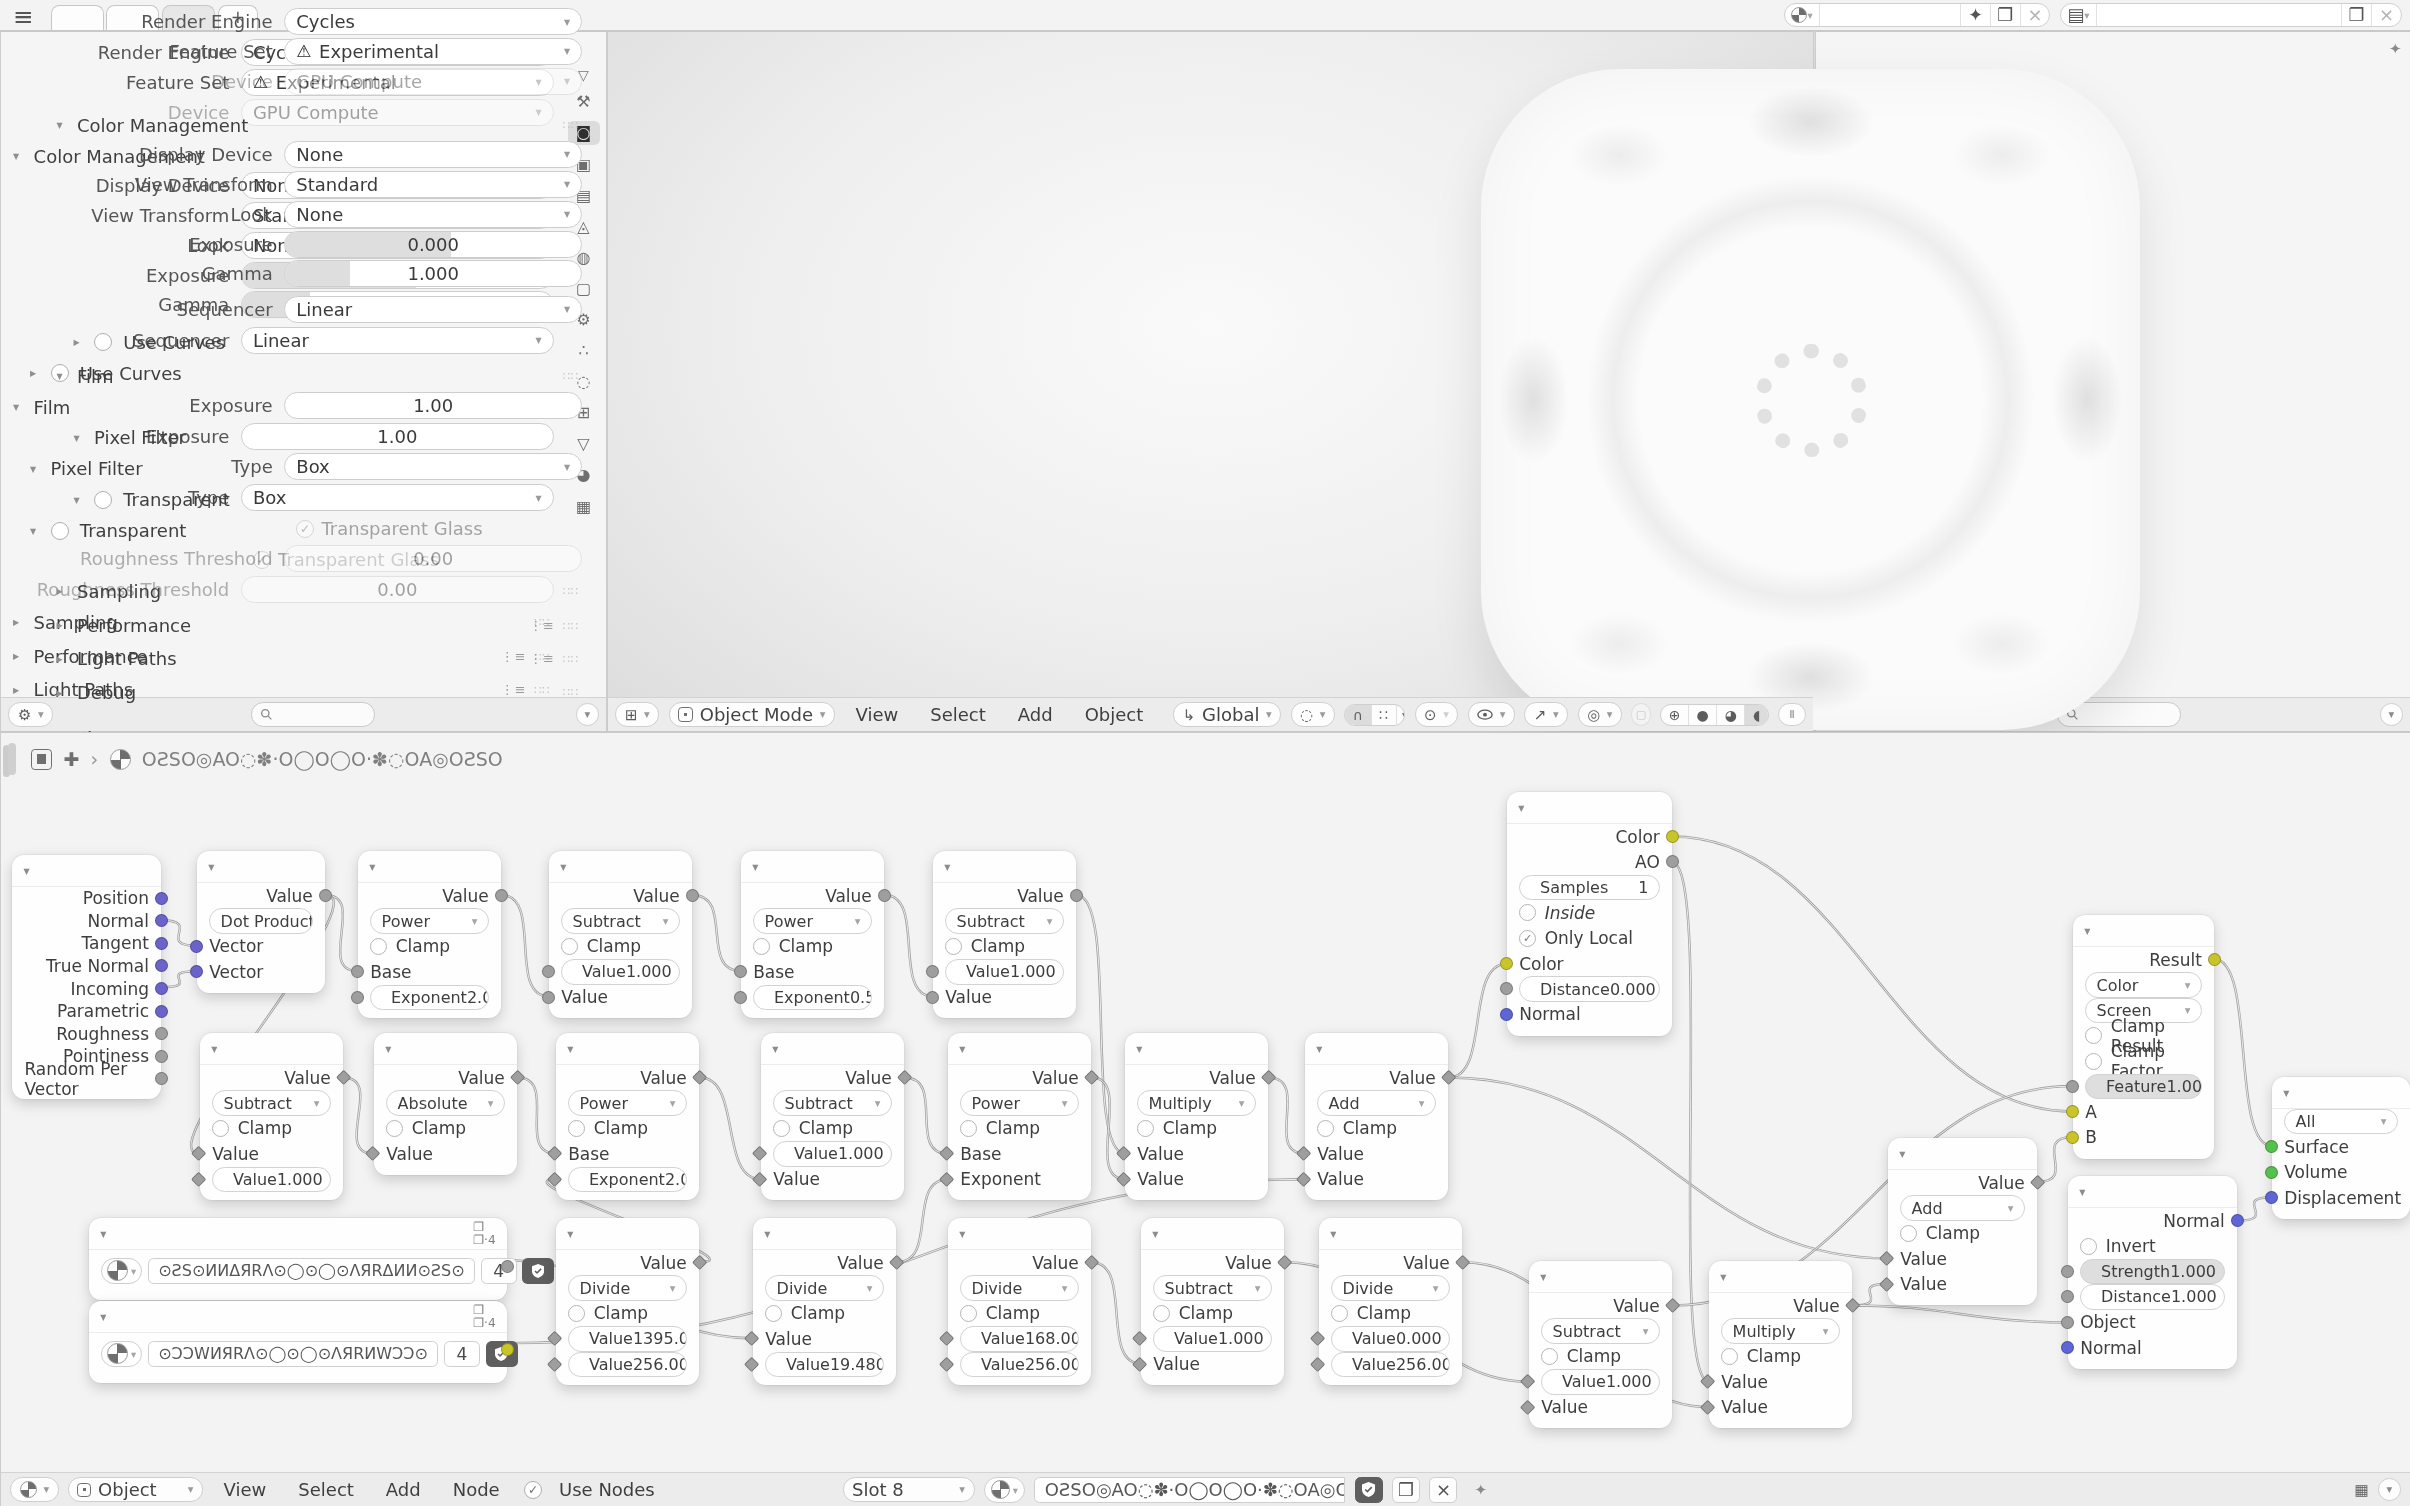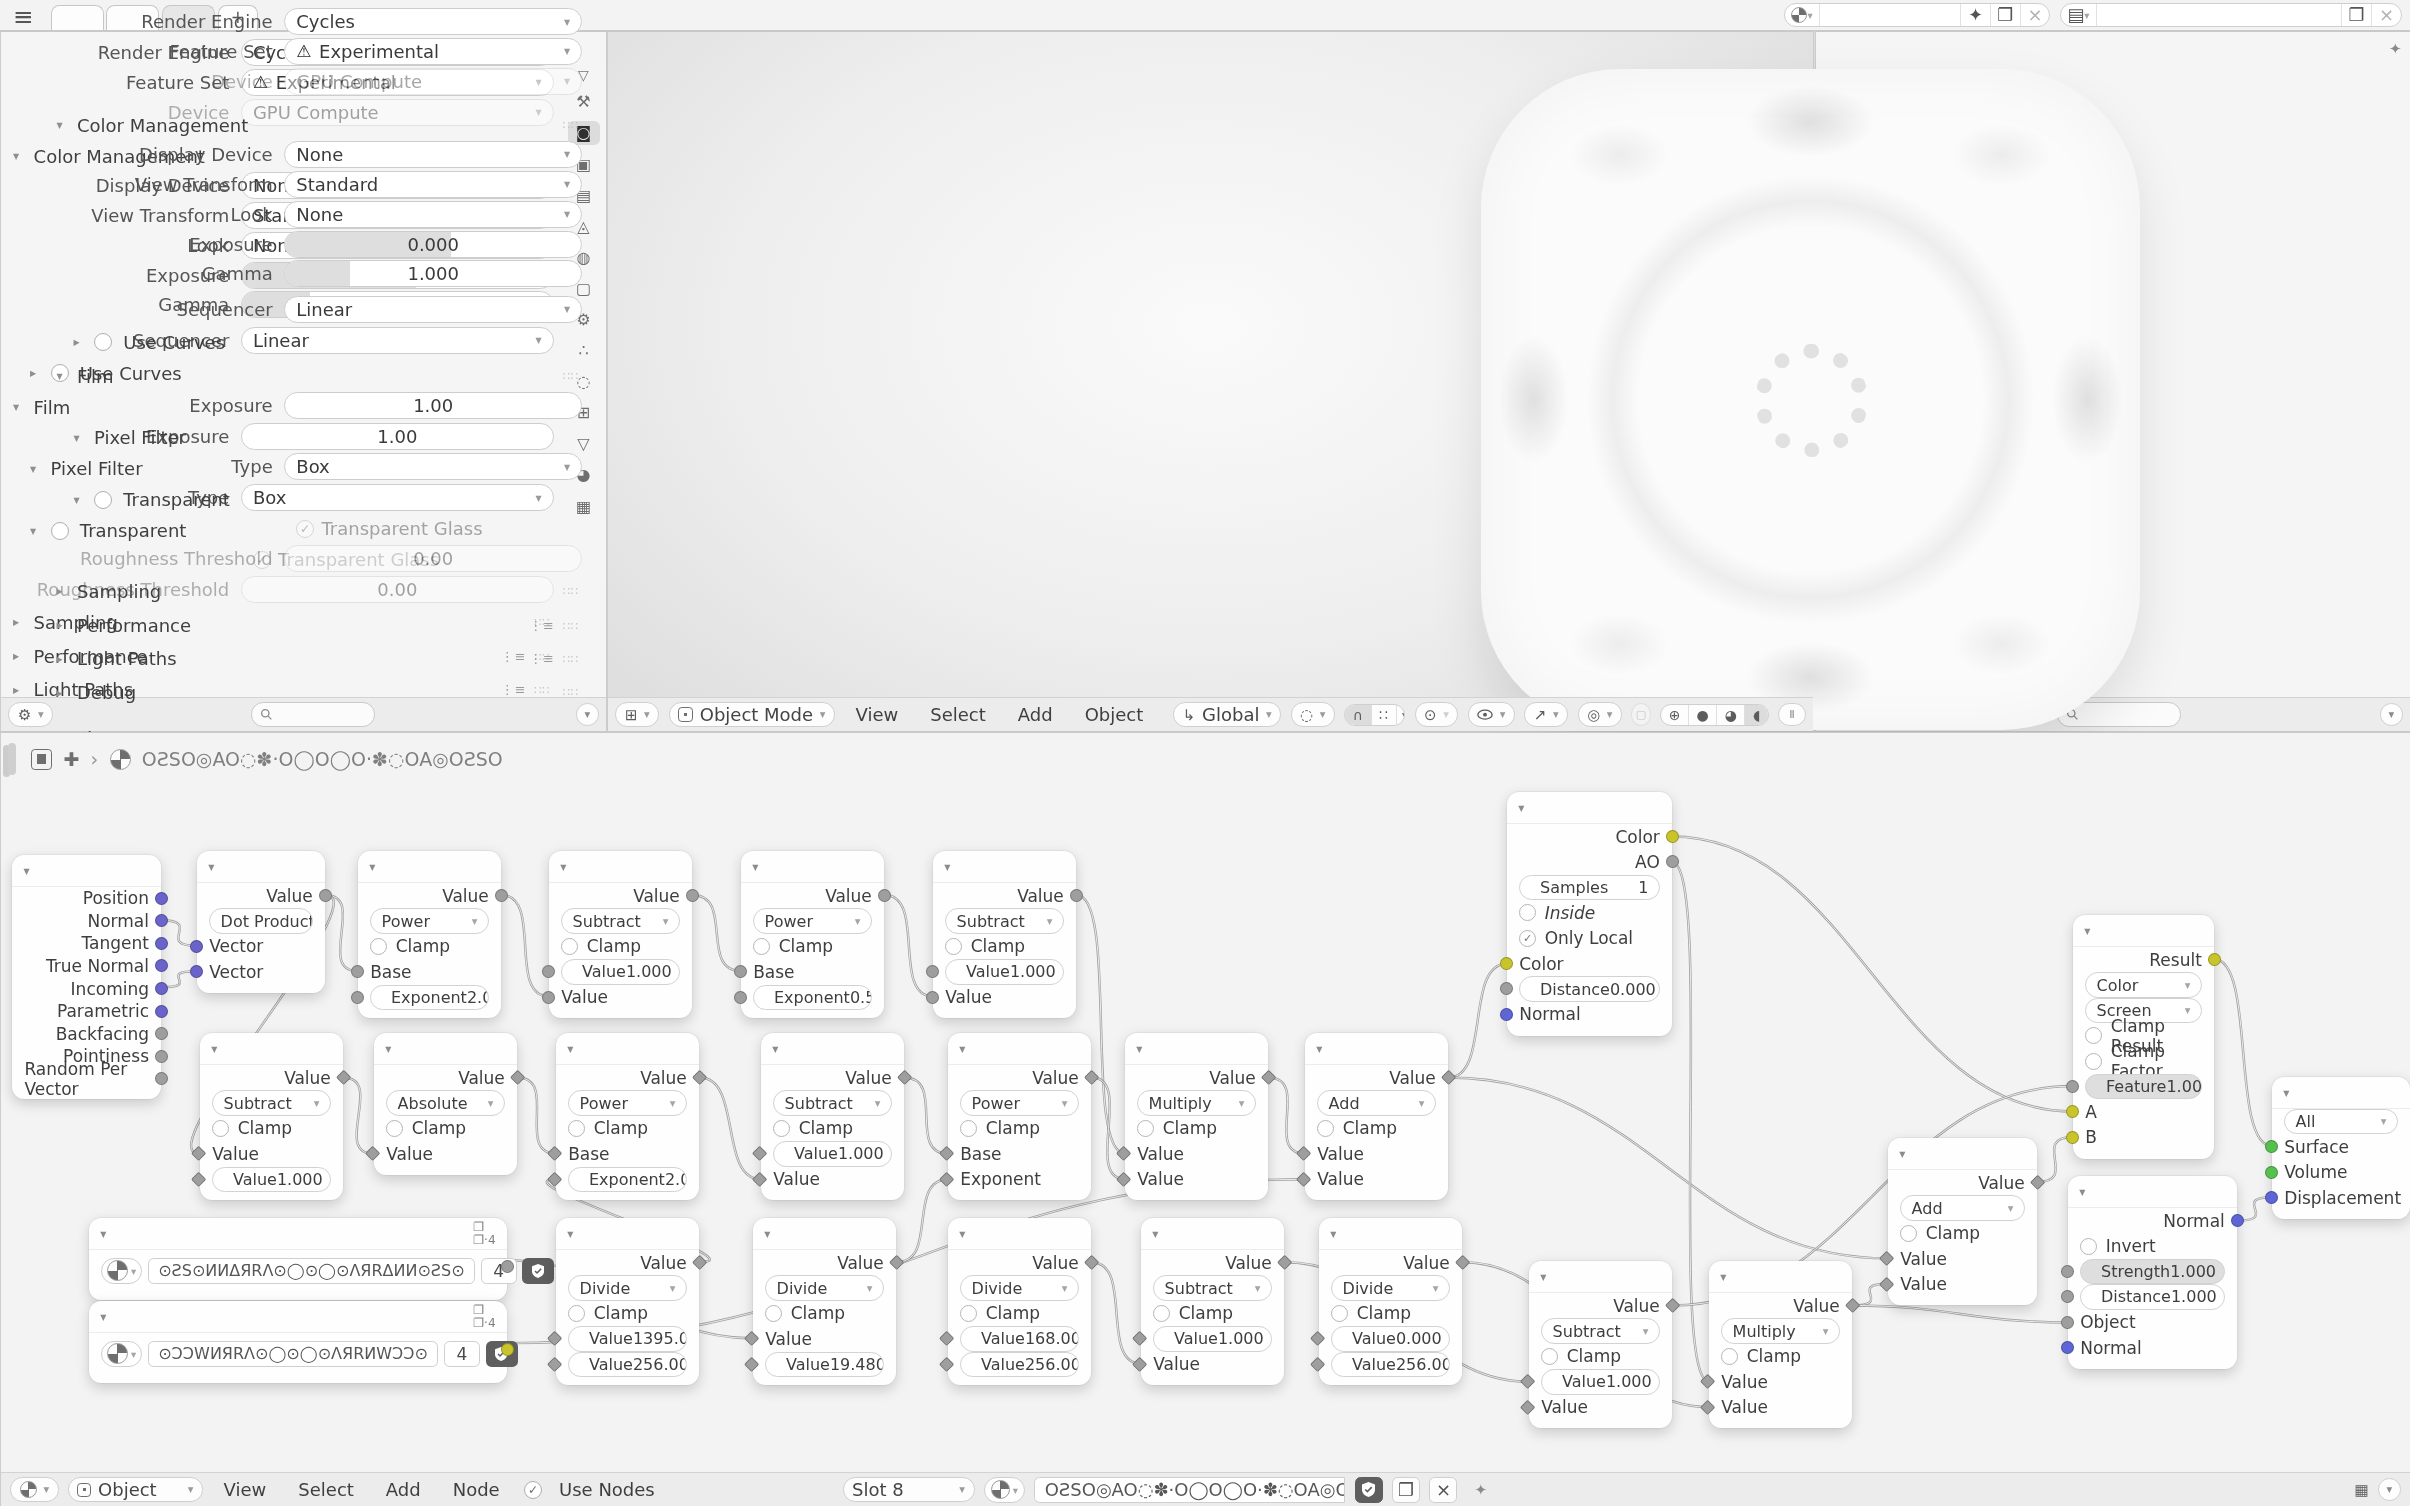--- a/index.html
+++ b/index.html
@@ -732,21 +732,21 @@
         </div>
         <div class="nrow r-out" style="height: 22.6px;">
           <span>Incoming</span>
           <span class="sock sR" style="background: rgb(106, 99, 201);"></span>
         </div>
         <div class="nrow r-out" style="height: 22.6px;">
           <span>Parametric</span>
           <span class="sock sR" style="background: rgb(106, 99, 201);"></span>
         </div>
         <div class="nrow r-out" style="height: 22.6px;">
-          <span>Backfacing</span>
+          <span>Roughness</span>
           <span class="sock sR" style="background: rgb(158, 158, 158);"></span>
         </div>
         <div class="nrow r-out" style="height: 22.6px;">
           <span>Pointiness</span>
           <span class="sock sR" style="background: rgb(158, 158, 158);"></span>
         </div>
         <div class="nrow r-out" style="height: 22.6px;">
           <span>Random Per Vector</span>
           <span class="sock sR" style="background: rgb(158, 158, 158);"></span>
         </div>

